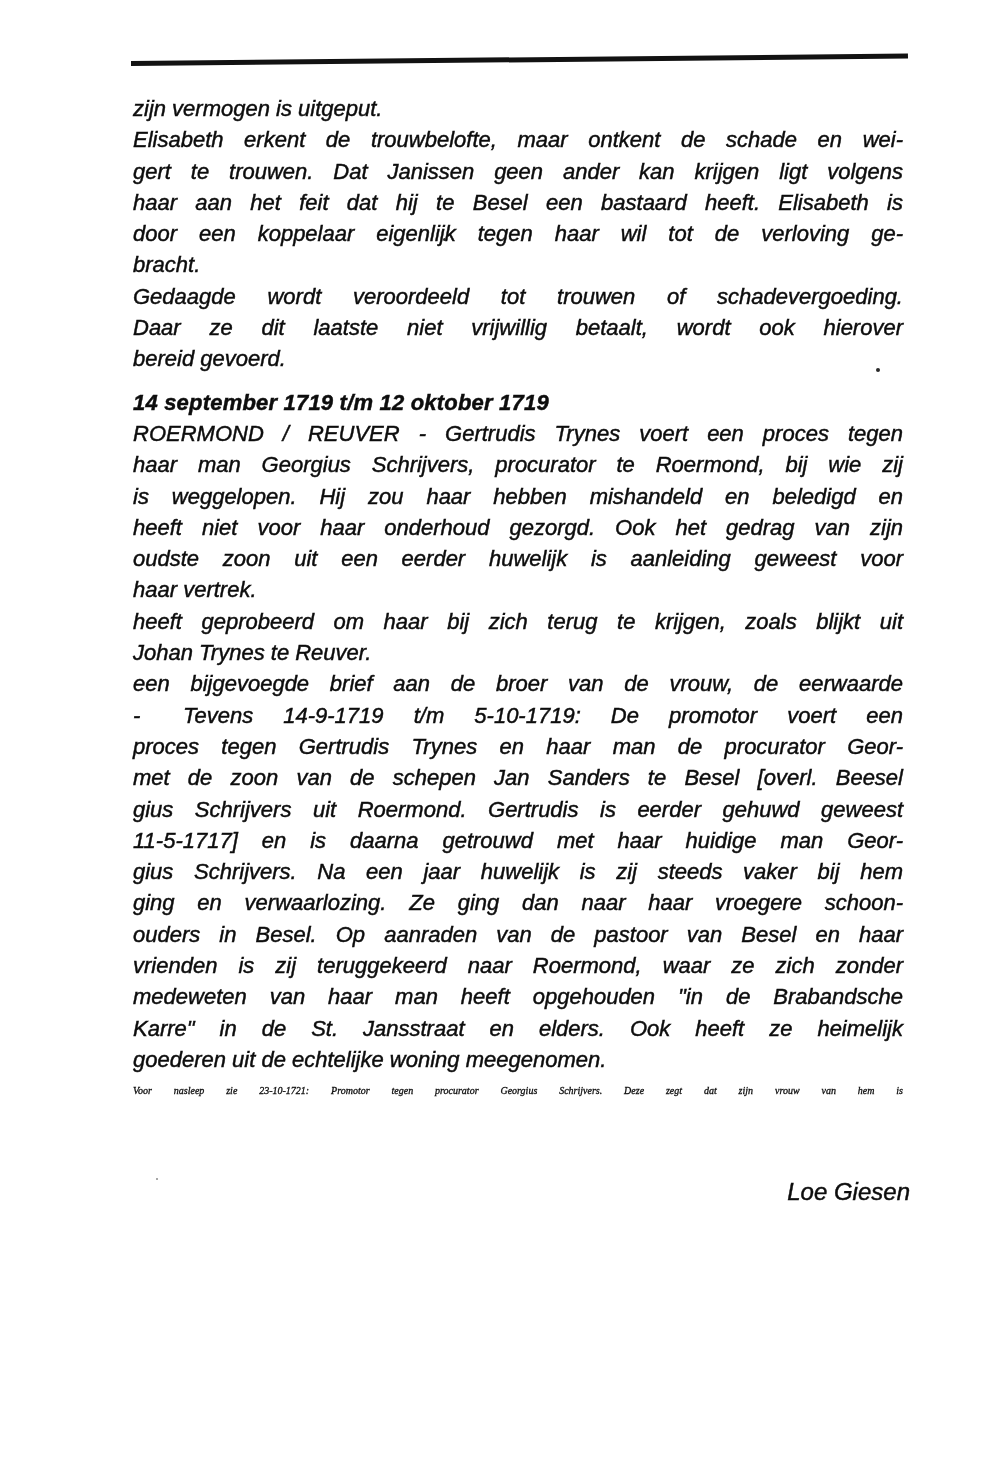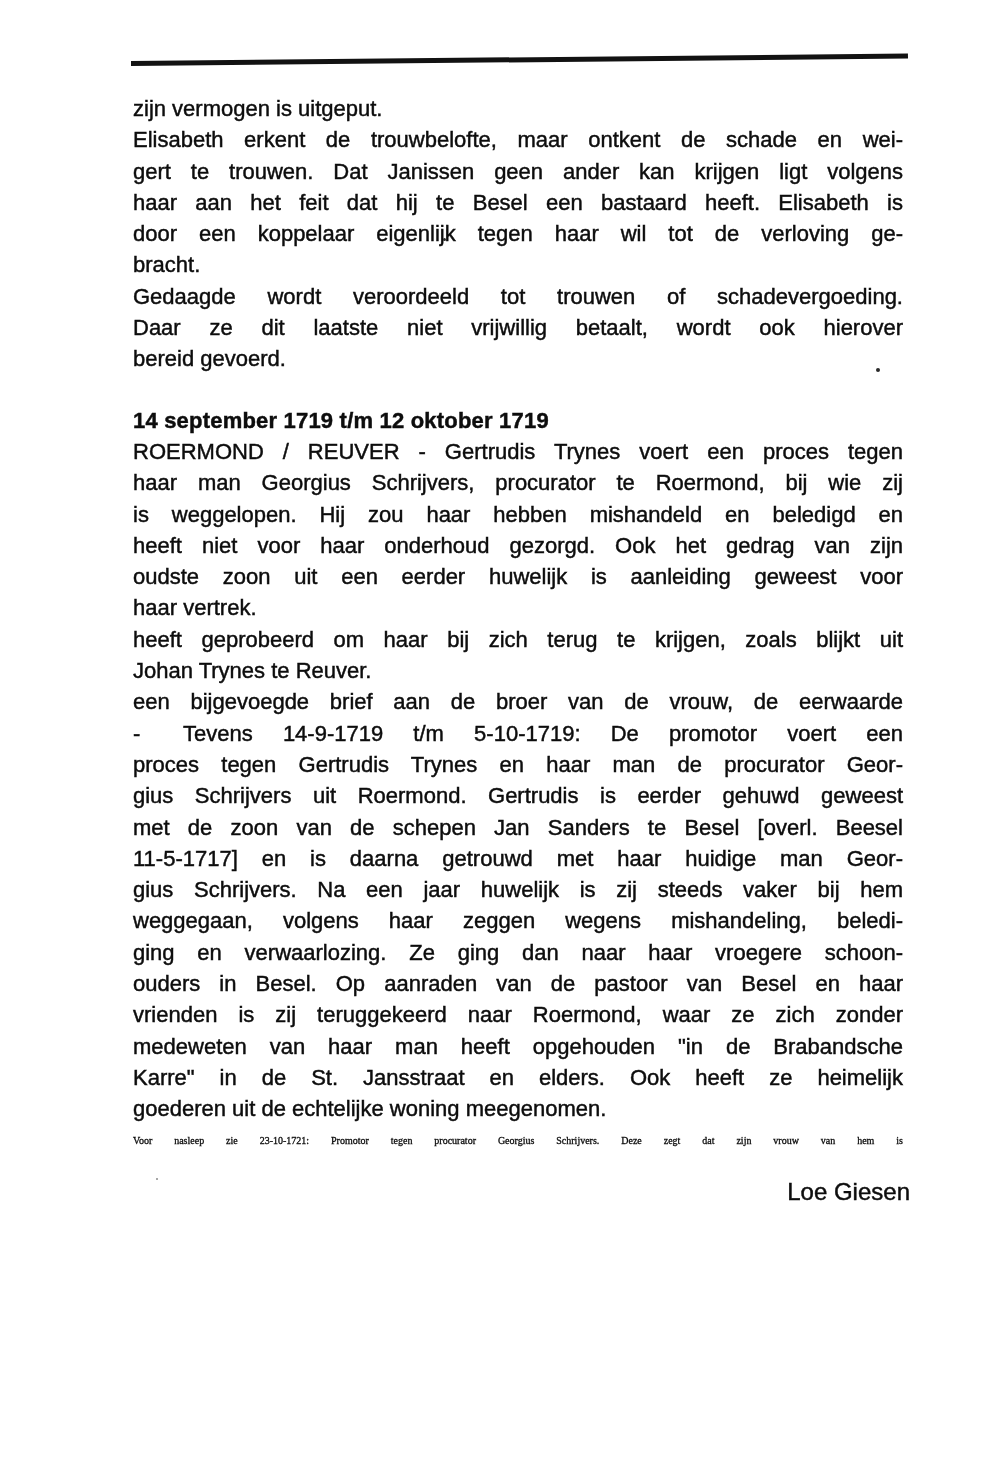--- a/index.html
+++ b/index.html
@@ -8,20 +8,21 @@
     background: #ffffff;
   }
   .page {
     position: relative;
     width: 1000px;
     height: 1300px;
     background: #ffffff;
     overflow: hidden;
     font-family: "Liberation Sans", sans-serif;
     color: #0d0d0d;
+    font-style: italic;
   }
   .rule {
     position: absolute;
     left: 131px;
     width: 777px;
     height: 5px;
     background: #121212;
     transform-origin: left center;
   }
   .rule-top { top: 61px; transform: rotate(-0.55deg); }
@@ -44,21 +45,21 @@
     white-space: normal;
     word-break: normal;
     hyphens: none;
   }
   .line.last {
     text-align-last: left;
     -moz-text-align-last: left;
   }
   .block.heading {
     font-weight: bold;
-    margin-top: 30px;
+    margin-top: 12px;
     letter-spacing: 0.2px;
   }
   .block.footnote {
     font-family: "Liberation Serif", serif;
     font-size: 10px;
     line-height: 32px;
     -webkit-text-stroke: 0.3px currentColor;
   }
   .dash-gap {
     display: inline-block;
@@ -121,25 +122,24 @@
         <div class="line last">haar vertrek.</div>
       </div>
       <div class="block paragraph">
         <div class="line">heeft geprobeerd om haar bij zich terug te krijgen, zoals blijkt uit</div>
         <div class="line last">Johan Trynes te Reuver.</div>
         <div class="line">een bijgevoegde brief aan de broer van de vrouw, de eerwaarde</div>
       </div>
       <div class="block paragraph">
         <div class="line"><span class="dash-gap">-</span>Tevens 14-9-1719 t/m 5-10-1719: De promotor voert een</div>
         <div class="line">proces tegen Gertrudis Trynes en haar man de procurator Geor-</div>
+        <div class="line">met de zoon van de schepen Jan Sanders te Besel [overl. Beesel</div>
         <div class="line">gius Schrijvers uit Roermond. Gertrudis is eerder gehuwd geweest</div>
-        <div class="line">met de zoon van de schepen Jan Sanders te Besel [overl. Beesel</div>
         <div class="line">11-5-1717] en is daarna getrouwd met haar huidige man Geor-</div>
         <div class="line">gius Schrijvers. Na een jaar huwelijk is zij steeds vaker bij hem</div>
-        <div class="line">weggegaan, volgens haar zeggen wegens mishandeling, beledi-</div>
         <div class="line">ging en verwaarlozing. Ze ging dan naar haar vroegere schoon-</div>
         <div class="line">ouders in Besel. Op aanraden van de pastoor van Besel en haar</div>
         <div class="line">vrienden is zij teruggekeerd naar Roermond, waar ze zich zonder</div>
         <div class="line">medeweten van haar man heeft opgehouden "in de Brabandsche</div>
         <div class="line">Karre" in de St. Jansstraat en elders. Ook heeft ze heimelijk</div>
         <div class="line last">goederen uit de echtelijke woning meegenomen.</div>
       </div>
       <div class="block footnote">
         <div class="line">Voor nasleep zie 23-10-1721: Promotor tegen procurator Georgius Schrijvers. Deze zegt dat zijn vrouw van hem is</div>
       </div>

